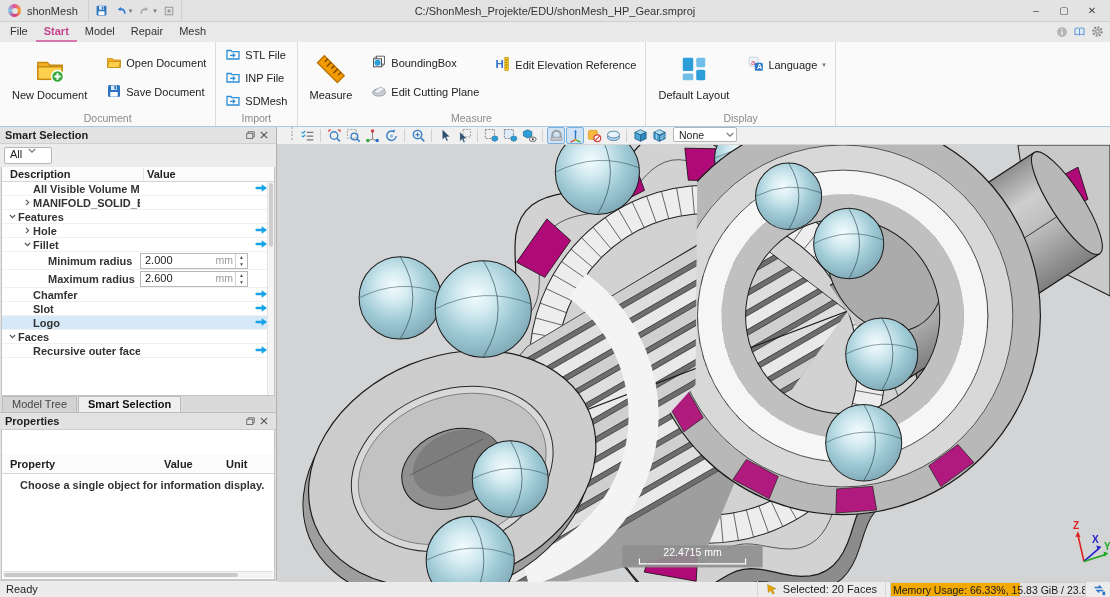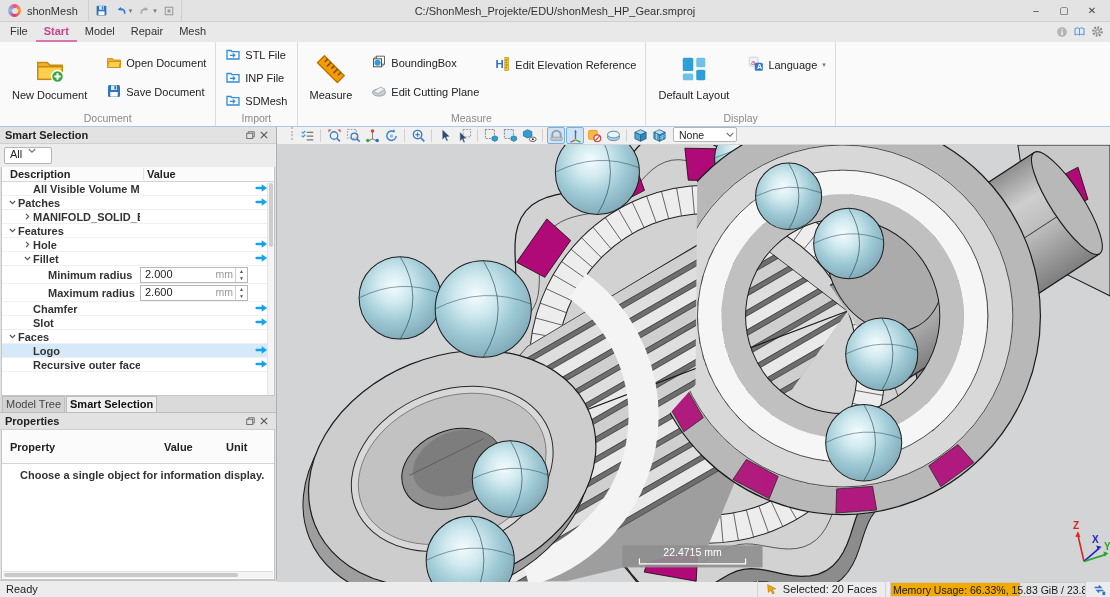--- a/index.html
+++ b/index.html
@@ -70,28 +70,28 @@
   .stepper { width:12px; height:100%; border-left:1px solid #d0d0d0; display:flex;
     flex-direction:column; }
   .stepper div { flex:1; display:flex; align-items:center; justify-content:center; font-size:5px;
     color:#555; }
   .vscroll { position:absolute; right:0; top:15px; bottom:0; width:7px; background:#f4f4f4;
     border-left:1px solid #e4e4e4; }
   .vscroll .thumb { position:absolute; top:1px; left:1px; right:1px; height:64px;
     background:#cdcdcd; border-radius:3px; }
   .dock-tabs { height:17px; display:flex; align-items:flex-end; background:#dadada;
     border-bottom:1px solid #bdbdbd; padding-left:2px; gap:1px; }
-  .dtab { padding:1px 3px 2px; font-size:11px; background:#d3d3d3; border:1px solid #bdbdbd;
+  .dtab { padding:1px 9px 2px; font-size:11px; background:#d3d3d3; border:1px solid #bdbdbd;
     border-bottom:none; color:#444; }
   .dtab.active { background:#efefef; font-weight:bold; color:#111; }
   .props { flex:1; display:flex; flex-direction:column; }
   .props-body { background:#fff; border:1px solid #c5c5c5; border-top:none; margin:0 1px; flex:1;
     position:relative; }
-  .props-head { display:flex; height:34px; border-bottom:1px solid #d5d5d5; background:#fbfbfb;
-    font-weight:bold; align-items:center; }
+  .props-head { display:flex; height:20px; border-bottom:1px solid #d5d5d5; background:#fbfbfb;
+    font-weight:bold; align-items:center;margin-top:24px; }
   .props-head .p1 { flex:1; padding-left:8px; }
   .props-head .p2 { width:62px; }
   .props-head .p3 { width:48px; }
   .props-msg { padding:5px 0 0 18px; font-weight:bold; color:#333; }
   .hscroll { position:absolute; left:1px; right:1px; bottom:1px; height:7px; background:#f4f4f4;
     border-top:1px solid #e0e0e0; }
   .hscroll .thumb { position:absolute; left:1px; top:1px; bottom:1px; width:234px;
     background:#c9c9c9; border-radius:3px; }
   .viewport { flex:1; display:flex; flex-direction:column; }
   .vp-toolbar { height:19px; background:#f0f0f0; border-bottom:1px solid #d5d5d5; display:flex;
@@ -354,37 +354,20 @@
             </div>
             <div class="val"></div>
             <div class="act">
               <span><svg width="15" height="12" viewBox="0 0 18 14">
                   <path d="M2 7h8" stroke="#16a3e8" stroke-width="3" stroke-linecap="round"></path>
                   <path d="M8 2.5 14.5 7 8 11.5z" fill="#16a3e8"></path>
                 </svg></span>
             </div>
           </div>
           <div class="trow">
-            <div class="desc" style="padding-left:4px">
-              <span class="exp">
-                <svg width="9" height="9" viewBox="0 0 12 12">
-                  <path d="M2.5 4l3.5 3.5L9.5 4" fill="none" stroke="#555" stroke-width="1.5"></path>
-                </svg>
-              </span>
-              <span>Patches</span>
-            </div>
-            <div class="val"></div>
-            <div class="act">
-              <span><svg width="15" height="12" viewBox="0 0 18 14">
-                  <path d="M2 7h8" stroke="#16a3e8" stroke-width="3" stroke-linecap="round"></path>
-                  <path d="M8 2.5 14.5 7 8 11.5z" fill="#16a3e8"></path>
-                </svg></span>
-            </div>
-          </div>
-          <div class="trow">
             <div class="desc" style="padding-left:19px">
               <span class="exp">
                 <svg width="9" height="9" viewBox="0 0 12 12">
                   <path d="M4 2.5l3.5 3.5L4 9.5" fill="none" stroke="#555" stroke-width="1.5"></path>
                 </svg>
               </span>
               <span>MANIFOLD_SOLID_BREP #21</span>
             </div>
             <div class="val"></div>
             <div class="act"></div>
@@ -488,44 +471,44 @@
               <span>Slot</span>
             </div>
             <div class="val"></div>
             <div class="act">
               <span><svg width="15" height="12" viewBox="0 0 18 14">
                   <path d="M2 7h8" stroke="#16a3e8" stroke-width="3" stroke-linecap="round"></path>
                   <path d="M8 2.5 14.5 7 8 11.5z" fill="#16a3e8"></path>
                 </svg></span>
             </div>
           </div>
+          <div class="trow sel">
+            <div class="desc" style="padding-left:19px">
+              <span class="exp"></span>
+              <span>Logo</span>
+            </div>
+            <div class="val"></div>
+            <div class="act">
+              <span><svg width="15" height="12" viewBox="0 0 18 14">
+                  <path d="M2 7h8" stroke="#16a3e8" stroke-width="3" stroke-linecap="round"></path>
+                  <path d="M8 2.5 14.5 7 8 11.5z" fill="#16a3e8"></path>
+                </svg></span>
+            </div>
+          </div>
           <div class="trow">
             <div class="desc" style="padding-left:4px">
               <span class="exp">
                 <svg width="9" height="9" viewBox="0 0 12 12">
                   <path d="M2.5 4l3.5 3.5L9.5 4" fill="none" stroke="#555" stroke-width="1.5"></path>
                 </svg>
               </span>
               <span>Faces</span>
             </div>
             <div class="val"></div>
             <div class="act"></div>
-          </div>
-          <div class="trow sel">
-            <div class="desc" style="padding-left:19px">
-              <span class="exp"></span>
-              <span>Logo</span>
-            </div>
-            <div class="val"></div>
-            <div class="act">
-              <span><svg width="15" height="12" viewBox="0 0 18 14">
-                  <path d="M2 7h8" stroke="#16a3e8" stroke-width="3" stroke-linecap="round"></path>
-                  <path d="M8 2.5 14.5 7 8 11.5z" fill="#16a3e8"></path>
-                </svg></span>
-            </div>
           </div>
           <div class="trow">
             <div class="desc" style="padding-left:19px">
               <span class="exp"></span>
               <span>Recursive outer faces</span>
             </div>
             <div class="val"></div>
             <div class="act">
               <span><svg width="15" height="12" viewBox="0 0 18 14">
                   <path d="M2 7h8" stroke="#16a3e8" stroke-width="3" stroke-linecap="round"></path>

